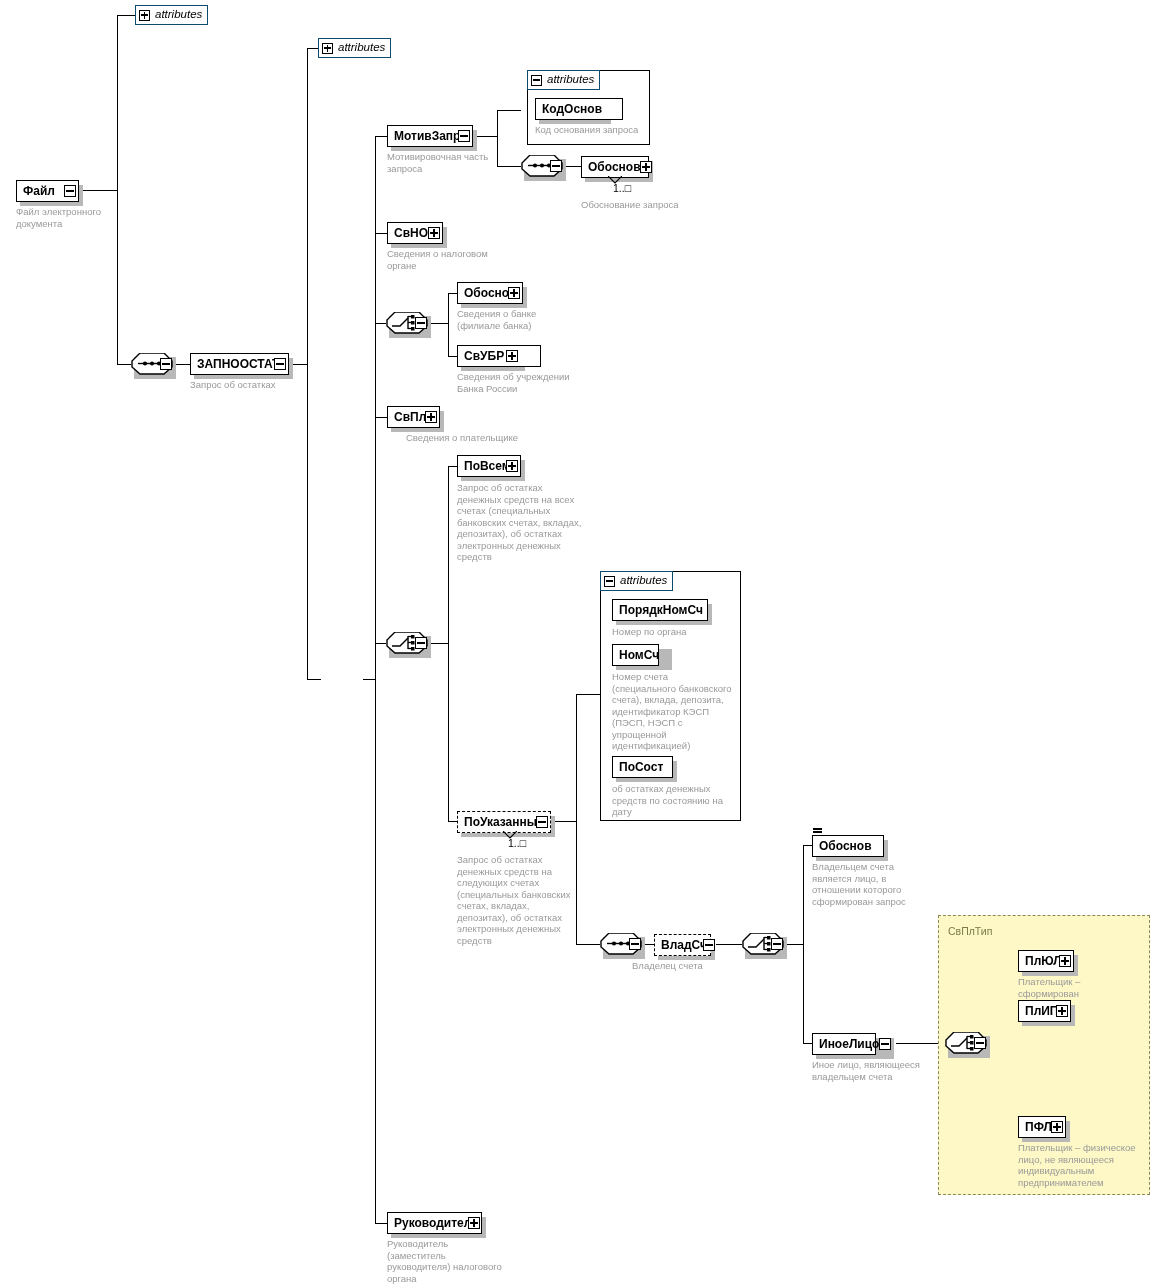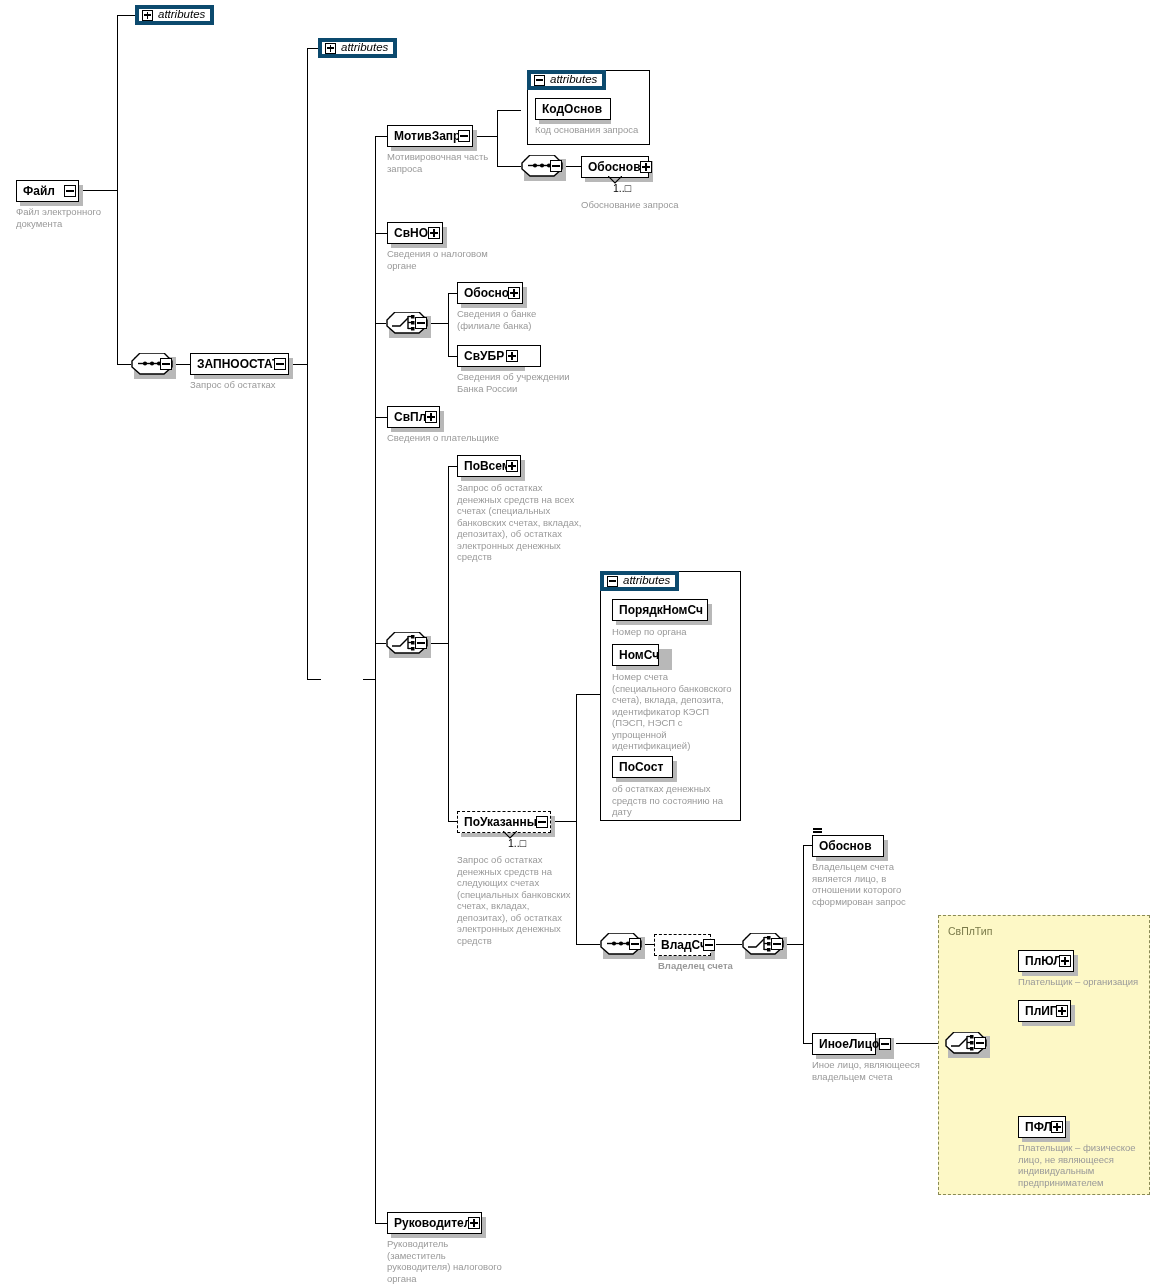--- a/index.html
+++ b/index.html
@@ -17,21 +17,21 @@
   .node.optional{border-style:dashed;border-width:1.5px;}
   .nodeshadow{position:absolute;background:#b8b8b8;z-index:3;}
 
   
   .exp{position:absolute;width:12px;height:12px;border:1.5px solid #000;background:#fff;
        z-index:6;box-sizing:border-box;}
   .exp:before{content:"";position:absolute;left:1px;right:1px;top:4px;height:1.5px;background:#000;}
   .exp.plus:after{content:"";position:absolute;top:1px;bottom:1px;left:4px;width:1.5px;background:#000;}
 
   
-  .attrbar{position:absolute;box-sizing:border-box;border:4px solid #0c4a6e;background:#fff;height:20px;
+  .attrbar{position:absolute;box-sizing:border-box;border:1px solid #0c4a6e;background:#fff;height:20px;
            display:flex;align-items:center;padding:0 5px 0 3px;z-index:4;}
   .attrbar .box{width:11px;height:11px;border:1.5px solid #000;position:relative;box-sizing:border-box;margin-right:5px;flex:0 0 auto;}
   .attrbar .box:before{content:"";position:absolute;left:1px;right:1px;top:3.5px;height:1.5px;background:#000;}
   .attrbar .box.plus:after{content:"";position:absolute;top:1px;bottom:1px;left:3.5px;width:1.5px;background:#000;}
   .attrbar .txt{font-size:11.5px;font-style:italic;color:#000;white-space:nowrap;line-height:1;}
 
   
   .attrpanel{position:absolute;box-sizing:border-box;border:1px solid #000;background:#fff;z-index:2;}
 
   
@@ -255,21 +255,21 @@
   <div class="desc" style="left:190px; top:379px; width:150px;">Запрос об остатках</div>
 
   <div class="nodeshadow" style="left:391px; top:130px; width:86px; height:21px;"></div>
   <div class="node" style="left:387px; top:125px; width:86px;">
     <span class="lbl">МотивЗапр</span>
   </div>
   <div class="exp" style="left:458px; top:130px;"></div>
   <div class="desc" style="left:387px; top:151px; width:120px;">Мотивировочная часть<br>запроса</div>
 
   <div class="nodeshadow" style="left:539px; top:103px; width:72px; height:21px;"></div>
-  <div class="node" style="left:535px; top:98px; width:76px;">
+  <div class="node" style="left:535px; top:98px; width:88px;">
     <span class="lbl">КодОснов</span>
   </div>
   <div class="desc" style="left:535px; top:124px; width:120px;">Код основания запроса</div>
 
   <div class="nodeshadow" style="left:585px; top:161px; width:68px; height:21px;"></div>
   <div class="node" style="left:581px; top:156px; width:68px;">
     <span class="lbl">Обоснов</span>
   </div>
   <div class="exp plus" style="left:640px; top:161px;"></div>
   <svg style="position:absolute;left:608px;top:176px;z-index:5;" width="14" height="8">
@@ -297,21 +297,21 @@
     <span class="lbl">СвУБР</span>
   </div>
   <div class="exp plus" style="left:506px; top:350px;"></div>
   <div class="desc" style="left:457px; top:371px; width:145px;">Сведения об учреждении<br>Банка России</div>
 
   <div class="nodeshadow" style="left:391px; top:411px; width:53px; height:21px;"></div>
   <div class="node" style="left:387px; top:406px; width:53px;">
     <span class="lbl">СвПл</span>
   </div>
   <div class="exp plus" style="left:425px; top:411px;"></div>
-  <div class="desc" style="left:387px; top:432px; width:150px;">Сведения о плательщике</div>
+  <div class="desc" style="left:406px; top:432px; width:150px;">Сведения о плательщике</div>
 
   <div class="nodeshadow" style="left:461px; top:460px; width:64px; height:21px;"></div>
   <div class="node" style="left:457px; top:455px; width:64px;">
     <span class="lbl">ПоВсем</span>
   </div>
   <div class="exp plus" style="left:506px; top:460px;"></div>
   <div class="desc" style="left:457px; top:482px; width:125px;">Запрос об остатках<br>денежных средств на всех<br>счетах (специальных<br>банковских счетах, вкладах,<br>депозитах), об остатках<br>электронных денежных<br>средств</div>
 
   <div class="nodeshadow" style="left:461px; top:816px; width:94px; height:21px;"></div>
   <div class="node optional" style="left:457px; top:811px; width:94px;">
@@ -340,21 +340,21 @@
   <div class="node" style="left:612px; top:756px; width:61px;">
     <span class="lbl">ПоСост</span>
   </div>
   <div class="desc" style="left:612px; top:783px; width:125px;">об остатках денежных<br>средств по состоянию на<br>дату</div>
 
   <div class="nodeshadow" style="left:658px; top:939px; width:57px; height:21px;"></div>
   <div class="node optional" style="left:654px; top:934px; width:57px;">
     <span class="lbl">ВладСч</span>
   </div>
   <div class="exp" style="left:703px; top:939px;"></div>
-  <div class="desc" style="left:658px; top:960px; width:110px;font-weight:bold;">Владелец счета</div>
+  <div class="desc" style="left:632px; top:960px; width:110px;">Владелец счета</div>
 
   <div class="nodeshadow" style="left:816px; top:840px; width:72px; height:21px;"></div>
   <div class="node" style="left:812px; top:835px; width:72px;">
     <span class="lbl">Обоснов</span>
   </div>
   <div class="typemark" style="left:813px; top:828px;">
       <i></i>
       <i></i>
     </div>
   <div class="desc" style="left:812px; top:861px; width:110px;">Владельцем счета<br>является лицо, в<br>отношении которого<br>сформирован запрос</div>
@@ -364,21 +364,21 @@
     <span class="lbl">ИноеЛицо</span>
   </div>
   <div class="exp" style="left:879px; top:1038px;"></div>
   <div class="desc" style="left:812px; top:1059px; width:120px;">Иное лицо, являющееся<br>владельцем счета</div>
 
   <div class="nodeshadow" style="left:1022px; top:955px; width:56px; height:21px;"></div>
   <div class="node" style="left:1018px; top:950px; width:56px;">
     <span class="lbl">ПлЮЛ</span>
   </div>
   <div class="exp plus" style="left:1059px; top:955px;"></div>
-  <div class="desc" style="left:1018px; top:976px; width:125px;">Плательщик – организация</div>
+  <div class="desc" style="left:1018px; top:976px; width:125px;">Плательщик – сформирован</div>
 
   <div class="nodeshadow" style="left:1022px; top:1005px; width:53px; height:21px;"></div>
   <div class="node" style="left:1018px; top:1000px; width:53px;">
     <span class="lbl">ПлИП</span>
   </div>
   <div class="exp plus" style="left:1056px; top:1005px;"></div>
 
   <div class="nodeshadow" style="left:1022px; top:1121px; width:48px; height:21px;"></div>
   <div class="node" style="left:1018px; top:1116px; width:48px;">
     <span class="lbl">ПФЛ</span>

